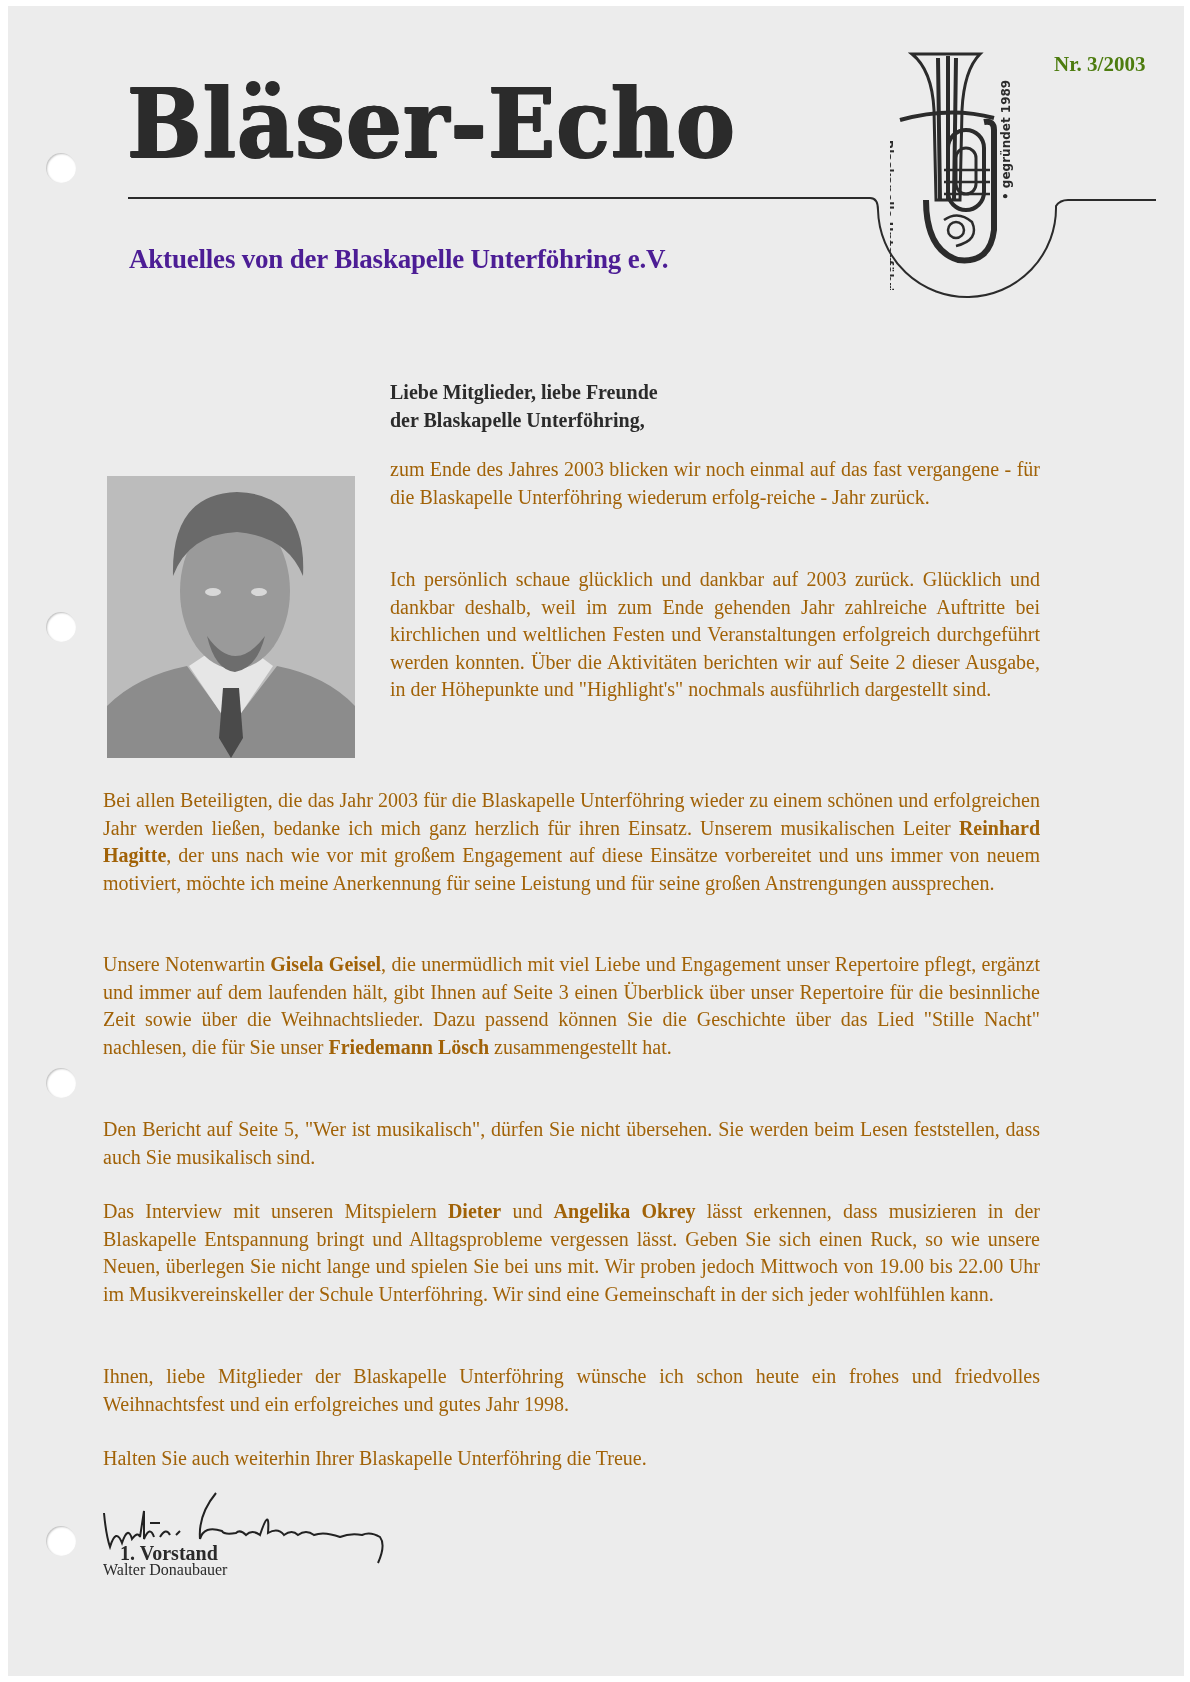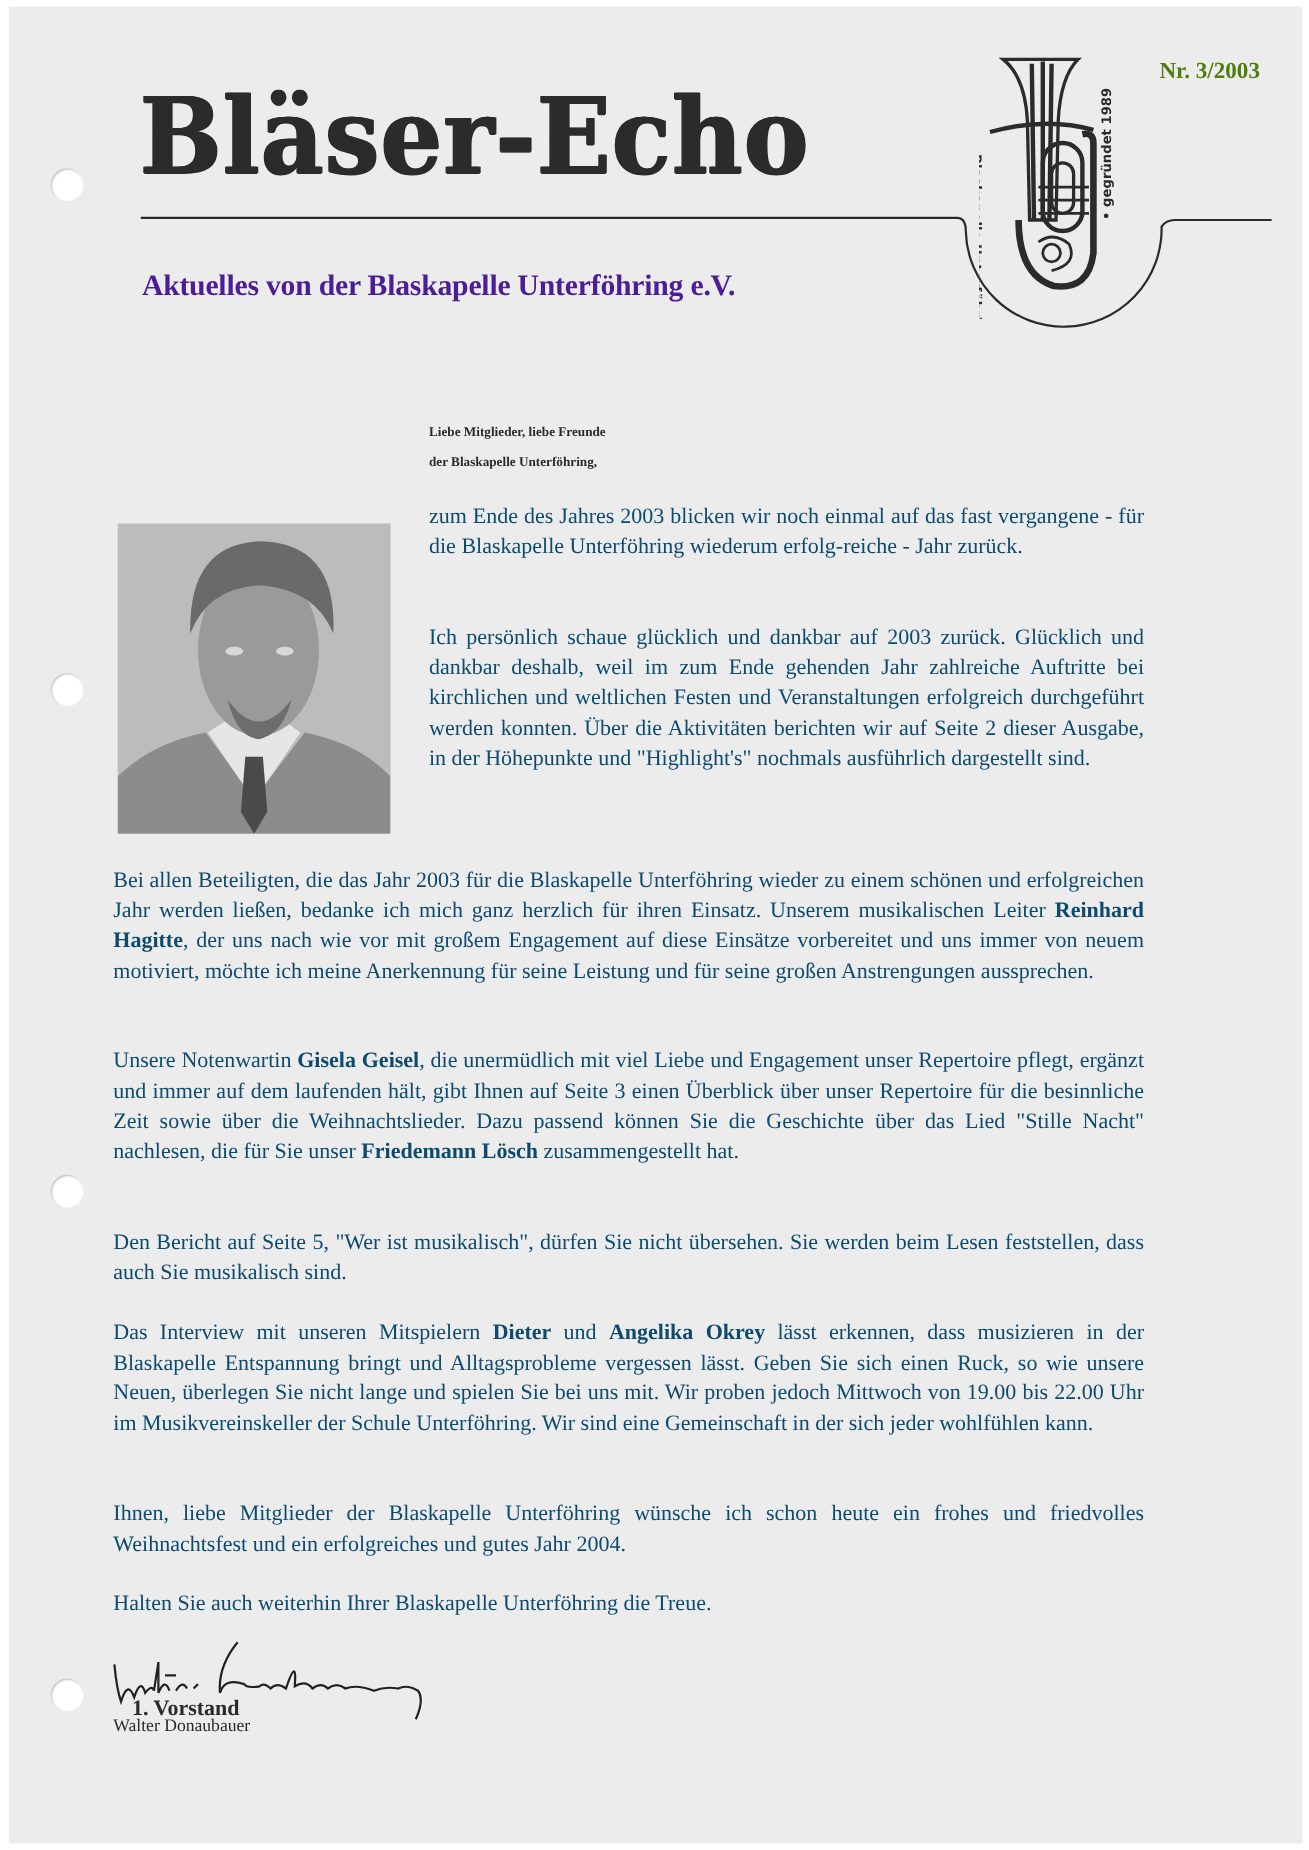--- a/index.html
+++ b/index.html
@@ -31,29 +31,29 @@
   }
   .subtitle {
     position: absolute; left: 129px; top: 244px;
     font-weight: bold; font-size: 27px; color: #4c1d95;
     letter-spacing: -0.2px;
   }
   .header-rule { position: absolute; left: 0; top: 0; }
   .logo { position: absolute; left: 890px; top: 50px; }
   .greeting {
     position: absolute; left: 390px; top: 378px;
-    font-weight: bold; font-size: 12px; line-height: 28px; color: #2b2b2b;
+    font-weight: bold; font-size: 20px; line-height: 28px; color: #2b2b2b;
   }
   .photo {
     position: absolute; left: 107px; top: 476px; width: 248px; height: 282px;
     background: #b9b9b9; overflow: hidden;
   }
   .para {
     position: absolute; font-size: 20px; line-height: 27.5px;
-    text-align: justify; color: #0c4a6e;
+    text-align: justify; color: #a16207;
   }
   .para b { font-weight: bold; }
   .para.right { left: 390px; width: 650px; }
   .para.full { left: 103px; width: 937px; }
   .sig-name { position: absolute; left: 103px; top: 1561px; font-size: 16px; }
   .sig-role { position: absolute; left: 120px; top: 1542px; font-size: 20px; font-weight: bold; }
   .signature { position: absolute; left: 100px; top: 1485px; }
 </style>
 </head>
 <body>
@@ -113,21 +113,21 @@
 <div class="para right" style="top:566px">Ich persönlich schaue glücklich und dankbar auf 2003 zurück. Glücklich und dankbar deshalb, weil im zum Ende gehenden Jahr zahlreiche Auftritte bei kirchlichen und weltlichen Festen und Veranstaltungen erfolgreich durchgeführt werden konnten. Über die Aktivitäten berichten wir auf Seite 2 dieser Ausgabe, in der Höhepunkte und "Highlight's" nochmals ausführlich dargestellt sind.</div>
 
 <div class="para full" style="top:787px"><span>Bei allen Beteiligten, die das Jahr 2003 für die Blaskapelle Unterföhring wieder zu einem schönen und erfolgreichen Jahr werden ließen, bedanke ich mich ganz herzlich für ihren Einsatz. Unserem musikalischen Leiter </span><b>Reinhard Hagitte</b><span>, der uns nach wie vor mit großem Engagement auf diese Einsätze vorbereitet und uns immer von neuem motiviert, möchte ich meine Anerkennung für seine Leistung und für seine großen Anstrengungen aussprechen.</span></div>
 
 <div class="para full" style="top:951px"><span>Unsere Notenwartin </span><b>Gisela Geisel</b><span>, die unermüdlich mit viel Liebe und Engagement unser Repertoire pflegt, ergänzt und immer auf dem laufenden hält, gibt Ihnen auf Seite 3 einen Überblick über unser Repertoire für die besinnliche Zeit sowie über die Weihnachtslieder. Dazu passend können Sie die Geschichte über das Lied "Stille Nacht" nachlesen, die für Sie unser </span><b>Friedemann Lösch</b><span> zusammengestellt hat.</span></div>
 
 <div class="para full" style="top:1116px">Den Bericht auf Seite 5, "Wer ist musikalisch", dürfen Sie nicht übersehen. Sie werden beim Lesen feststellen, dass auch Sie musikalisch sind.</div>
 
 <div class="para full" style="top:1198px"><span>Das Interview mit unseren Mitspielern </span><b>Dieter</b><span> und </span><b>Angelika Okrey</b><span> lässt erkennen, dass musizieren in der Blaskapelle Entspannung bringt und Alltagsprobleme vergessen lässt. Geben Sie sich einen Ruck, so wie unsere Neuen, überlegen Sie nicht lange und spielen Sie bei uns mit. Wir proben jedoch Mittwoch von 19.00 bis 22.00 Uhr im Musikvereinskeller der Schule Unterföhring. Wir sind eine Gemeinschaft  in der sich jeder wohlfühlen kann.</span></div>
 
-<div class="para full" style="top:1363px">Ihnen, liebe Mitglieder der Blaskapelle Unterföhring wünsche ich schon heute ein frohes und friedvolles Weihnachtsfest und ein erfolgreiches und gutes Jahr 2004.</div>
+<div class="para full" style="top:1363px">Ihnen, liebe Mitglieder der Blaskapelle Unterföhring wünsche ich schon heute ein frohes und friedvolles Weihnachtsfest und ein erfolgreiches und gutes Jahr 1998.</div>
 <div class="para full" style="top:1445px">Halten Sie auch weiterhin Ihrer Blaskapelle Unterföhring die Treue.</div>
 
 <svg class="signature" width="320" height="80" viewBox="0 0 320 80">
   <path d="M4 28 Q6 50 10 62 Q16 42 22 58 Q28 40 32 54 Q38 46 40 52 L44 26 L44 54 Q50 40 54 52 M50 38 L60 38 M60 52 Q66 42 70 50 M76 50 L80 46" fill="none" stroke="#222" stroke-width="2"></path>
   <path d="M116 8 Q98 30 100 54 Q104 40 122 46 Q124 50 136 48 Q140 44 146 50 Q152 44 160 50 Q170 20 168 48 Q178 42 184 50 Q192 44 198 50 Q206 44 214 50 Q224 46 240 52 Q250 48 262 50 Q270 46 280 52 Q286 60 278 78" fill="none" stroke="#222" stroke-width="2"></path>
 </svg>
 
 <div class="sig-name">Walter Donaubauer</div>
 <div class="sig-role">1. Vorstand</div>
 

